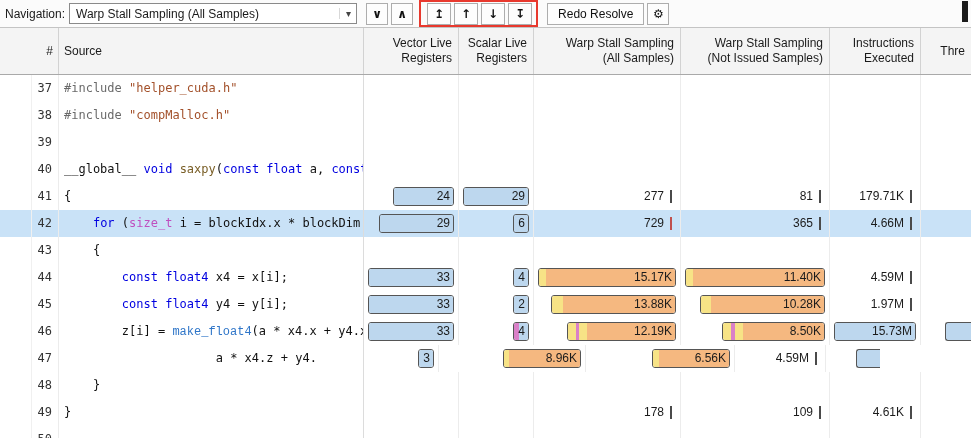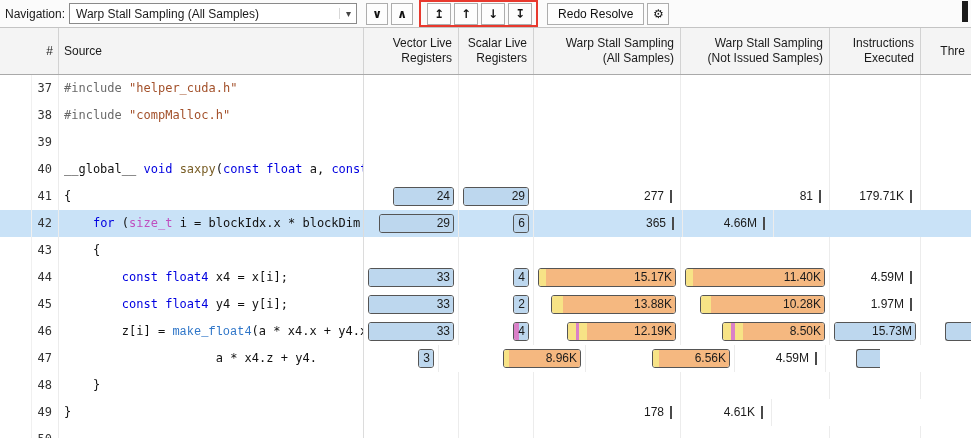--- a/index.html
+++ b/index.html
@@ -192,20 +192,24 @@
             <div class="seg" style="background: rgb(189, 215, 238); width: 100%;"></div>
           </div>
           <div class="val">29</div>
         </div>
         <div class="cell c-scal">
           <div class="bar bar-min" style="width: calc(21% - 8px);">
             <div class="seg" style="background: rgb(189, 215, 238); width: 100%;"></div>
           </div>
           <div class="val">6</div>
         </div>
+        <div class="cell c-sa">
+          <div class="tick" style="background: rgb(192, 80, 77);"></div>
+          <div class="val val-tick">729</div>
+        </div>
         <div class="cell c-sn">
           <div class="tick"></div>
           <div class="val val-tick">365</div>
         </div>
         <div class="cell c-instr">
           <div class="tick"></div>
           <div class="val val-tick">4.66M</div>
         </div>
         <div class="cell c-thr"></div>
       </div>
@@ -383,20 +387,24 @@
       <div class="row">
         <div class="cell c-gutter"></div>
         <div class="cell c-num">49</div>
         <div class="cell c-src"><span class="tok-pl">}</span></div>
         <div class="cell c-vec"></div>
         <div class="cell c-scal"></div>
         <div class="cell c-sa">
           <div class="tick"></div>
           <div class="val val-tick">178</div>
         </div>
+        <div class="cell c-sn">
+          <div class="tick"></div>
+          <div class="val val-tick">109</div>
+        </div>
         <div class="cell c-instr">
           <div class="tick"></div>
           <div class="val val-tick">4.61K</div>
         </div>
         <div class="cell c-thr"></div>
       </div>
       <div class="row">
         <div class="cell c-gutter"></div>
         <div class="cell c-num">50</div>
         <div class="cell c-src"></div>

